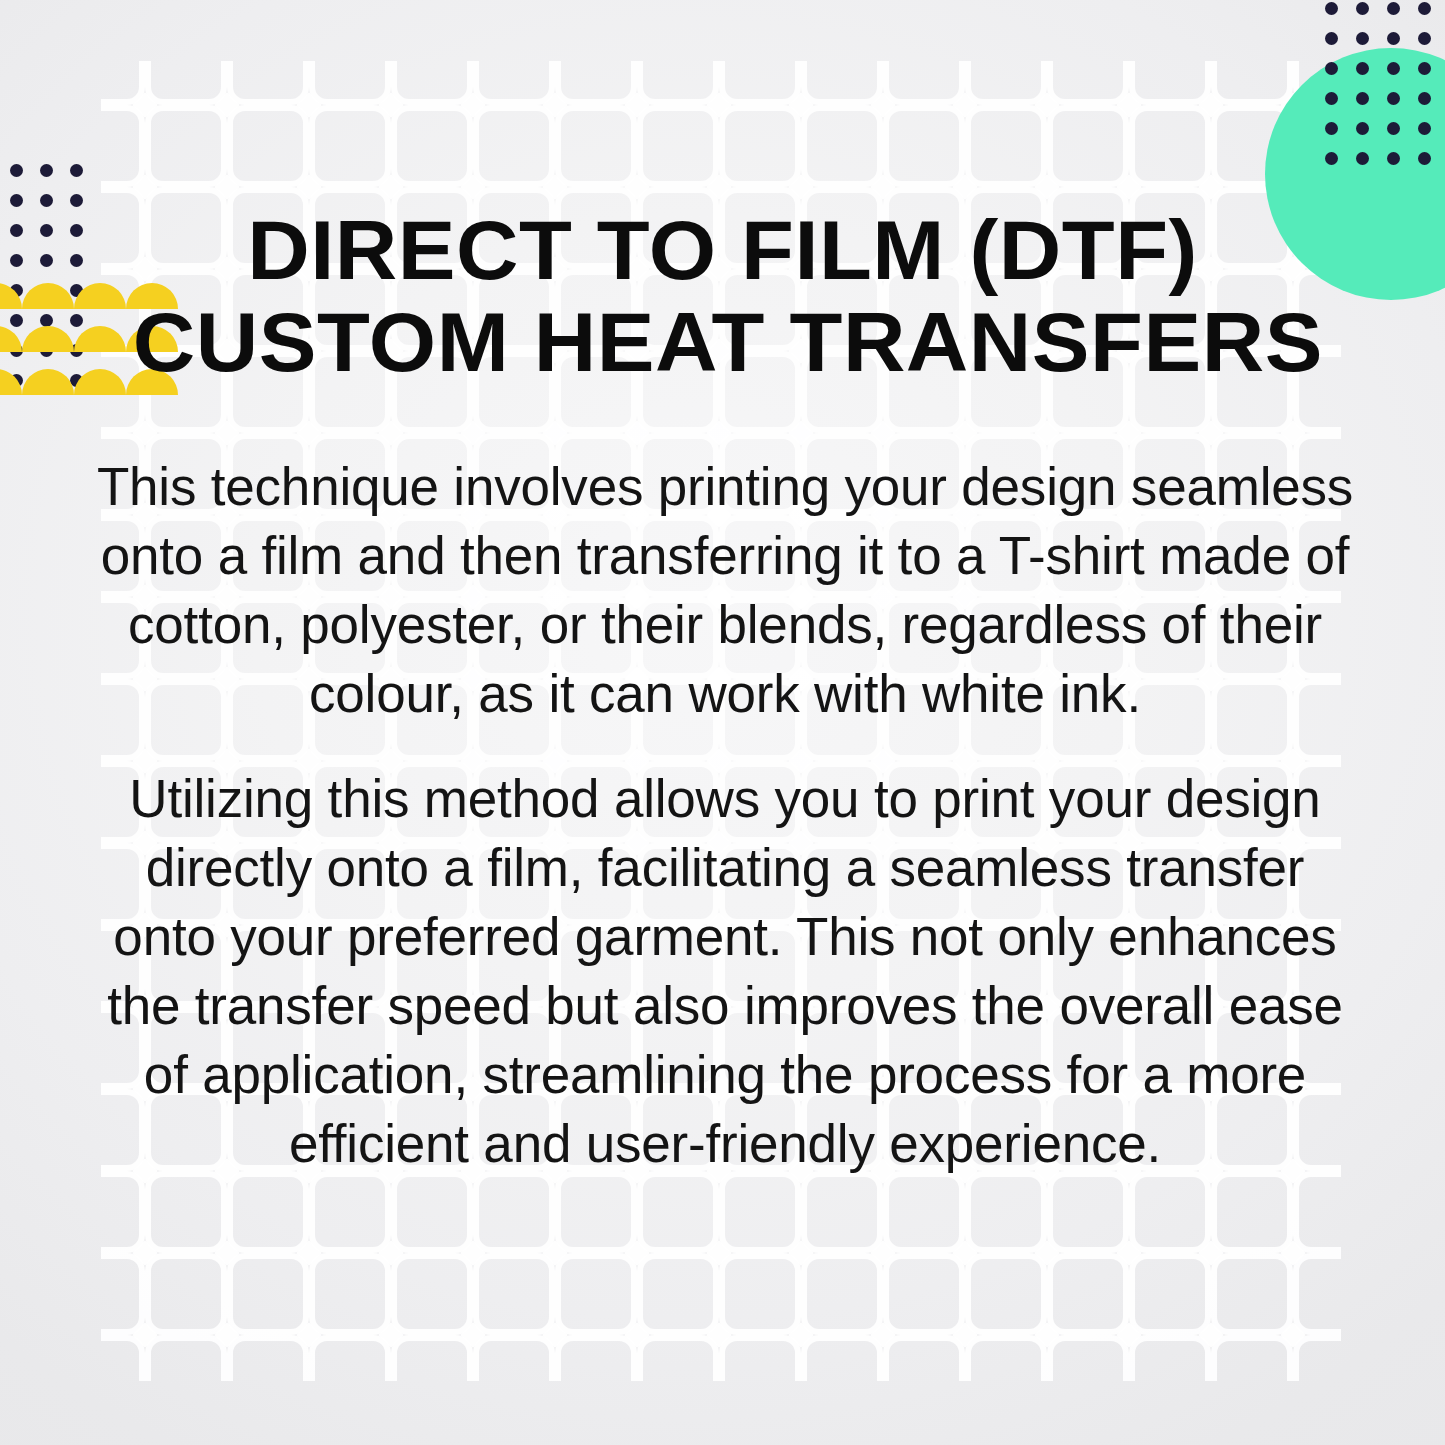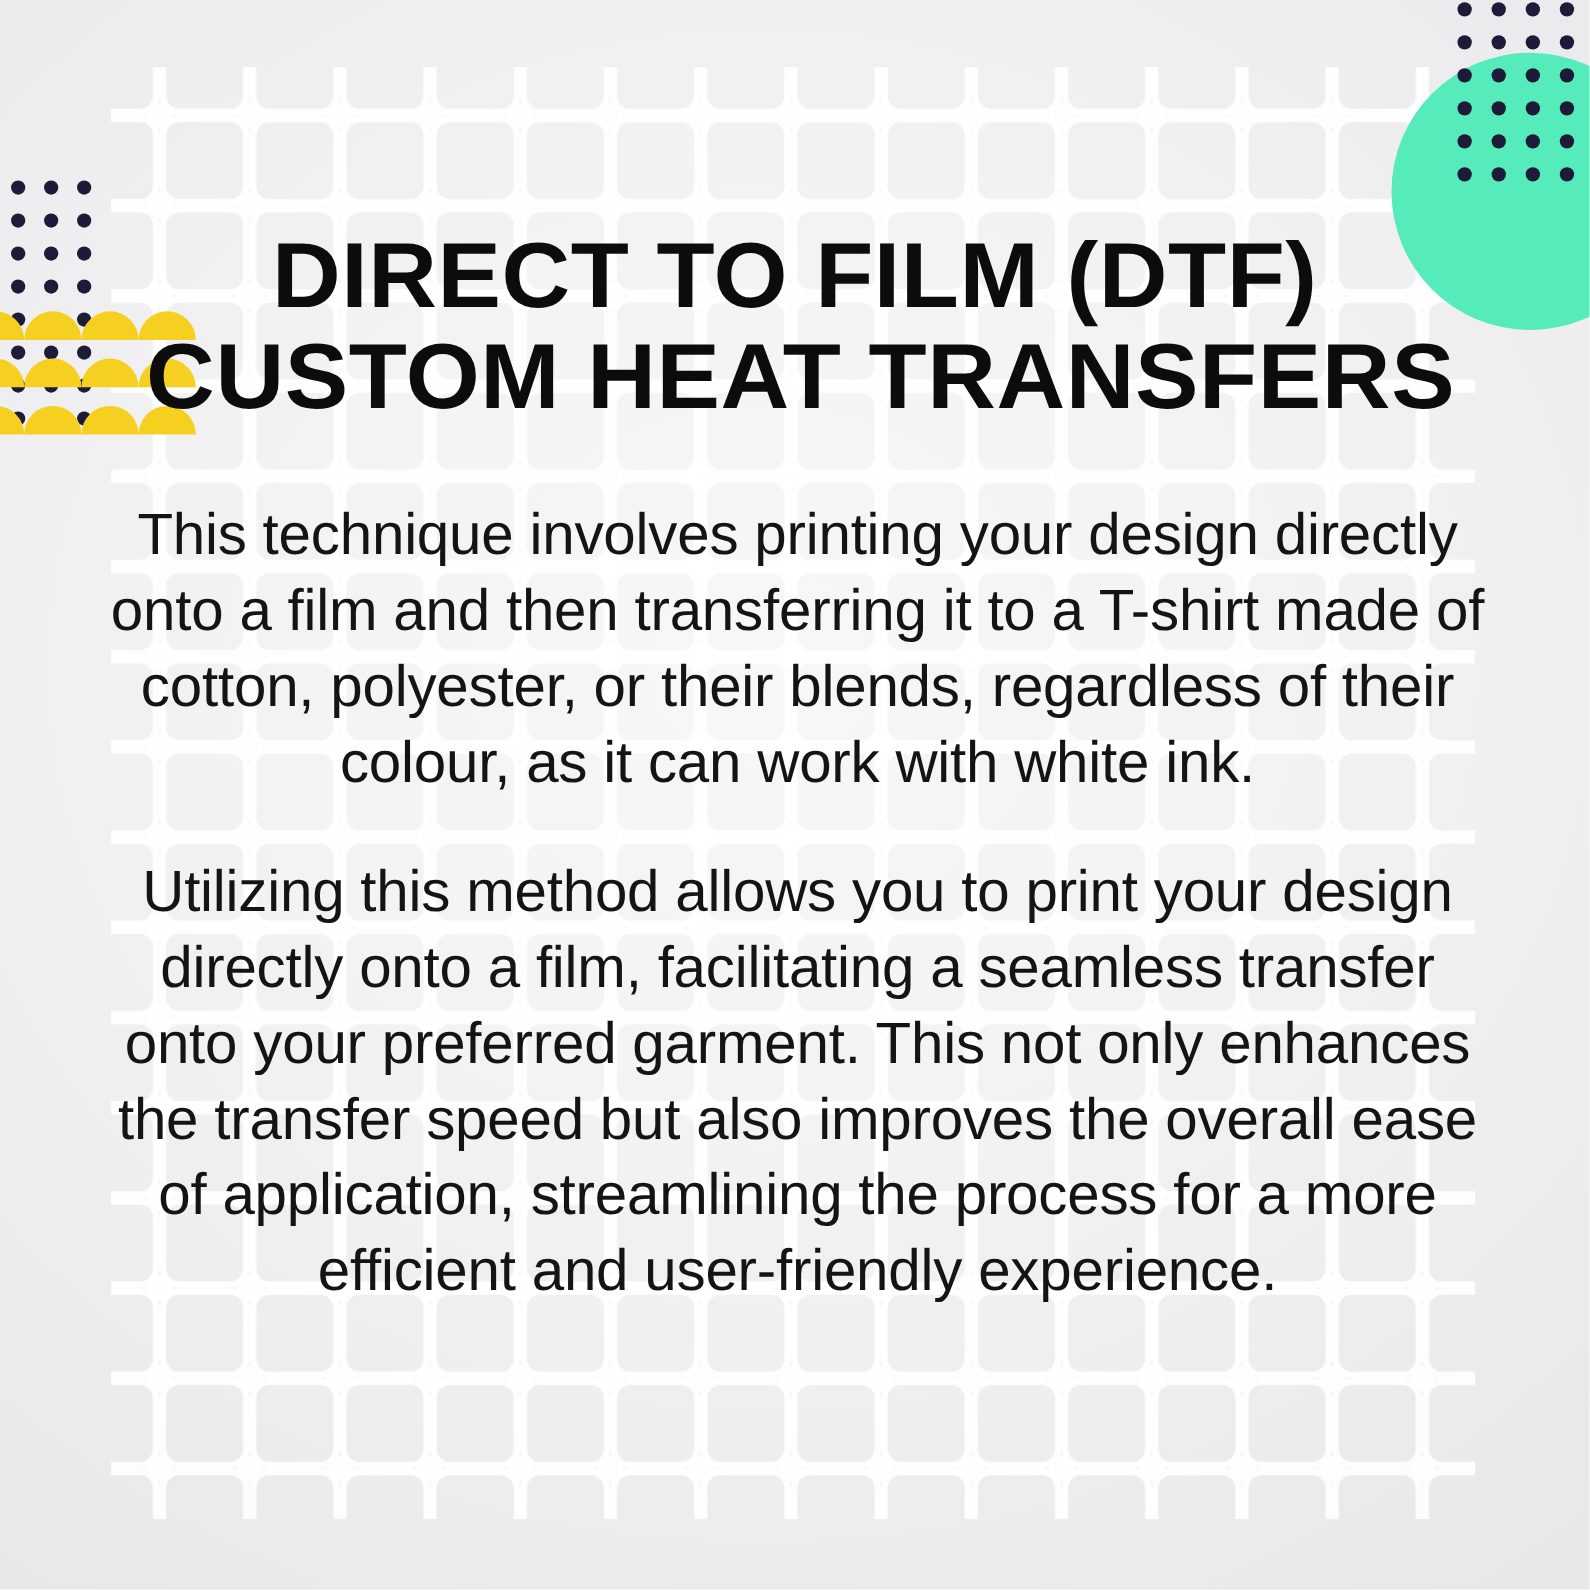--- a/index.html
+++ b/index.html
@@ -114,21 +114,21 @@
     color: #141414;
     font-family: "Liberation Sans Narrow", "Liberation Sans", sans-serif;
     font-weight: 400;
   }
   .para {
     font-size: 53px;
     line-height: 69px;
     margin: 0;
     letter-spacing: -0.2px;
   }
-  .para + .para { margin-top: 48px; }
+  .para + .para { margin-top: 36px; }
 </style>
 </head>
 <body>
 
 <div id="poster">
 
   <div class="grid-layer">
     <svg width="1318" height="1397" viewBox="0 0 1318 1397" xmlns="http://www.w3.org/2000/svg" aria-hidden="true">
       <defs>
         <pattern id="cellpat" x="0" y="0" width="82" height="82" patternUnits="userSpaceOnUse">
@@ -215,18 +215,18 @@
     </div>
 
   <div class="content">
 
     <h1 class="title">
       <span class="tline">DIRECT TO FILM (DTF)</span>
       <span class="tline">CUSTOM HEAT TRANSFERS</span>
     </h1>
 
     <div class="body-block">
-      <p class="para">This technique involves printing your design directly onto a film and then transferring it to a T-shirt made of cotton, polyester, or their blends, regardless of their colour, as it can work with white ink.</p>
+      <p class="para">This technique involves printing your design seamless onto a film and then transferring it to a T-shirt made of cotton, polyester, or their blends, regardless of their colour, as it can work with white ink.</p>
       <p class="para">Utilizing this method allows you to print your design directly onto a film, facilitating a seamless transfer onto your preferred garment. This not only enhances the transfer speed but also improves the overall ease of application, streamlining the process for a more efficient and user-friendly experience.</p>
     </div>
 
   </div>
 </div>
 
 </body></html>

